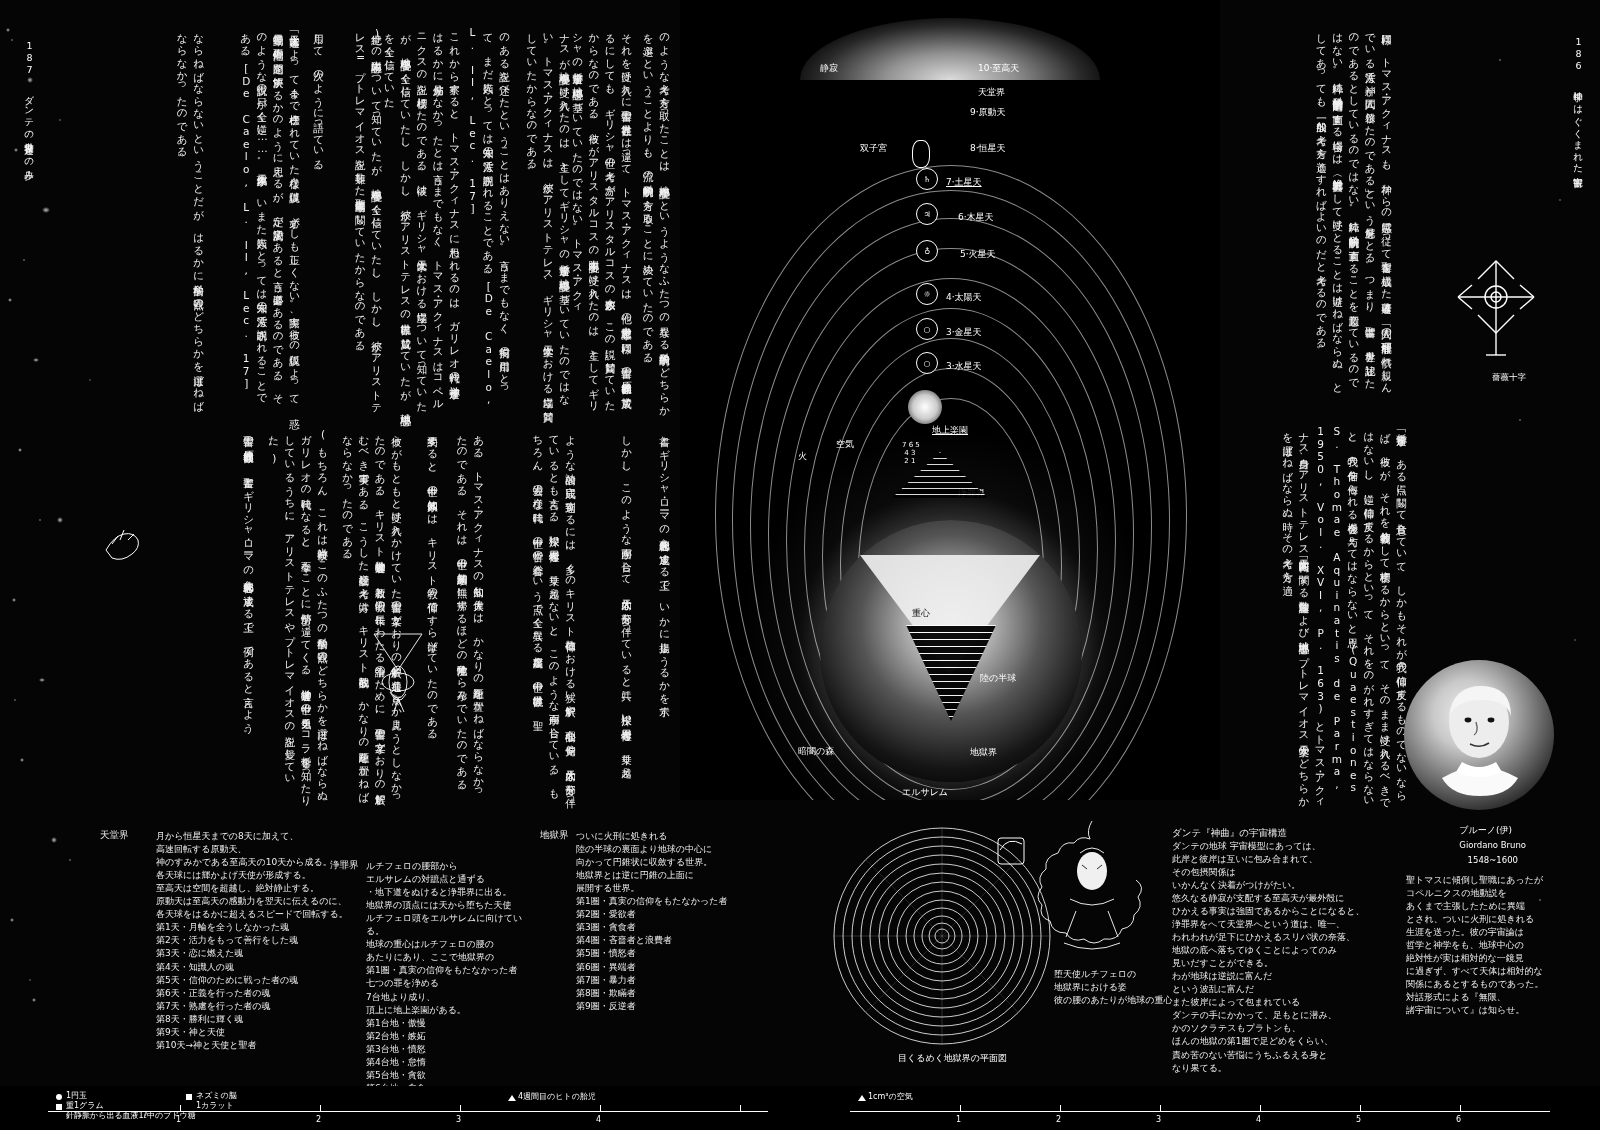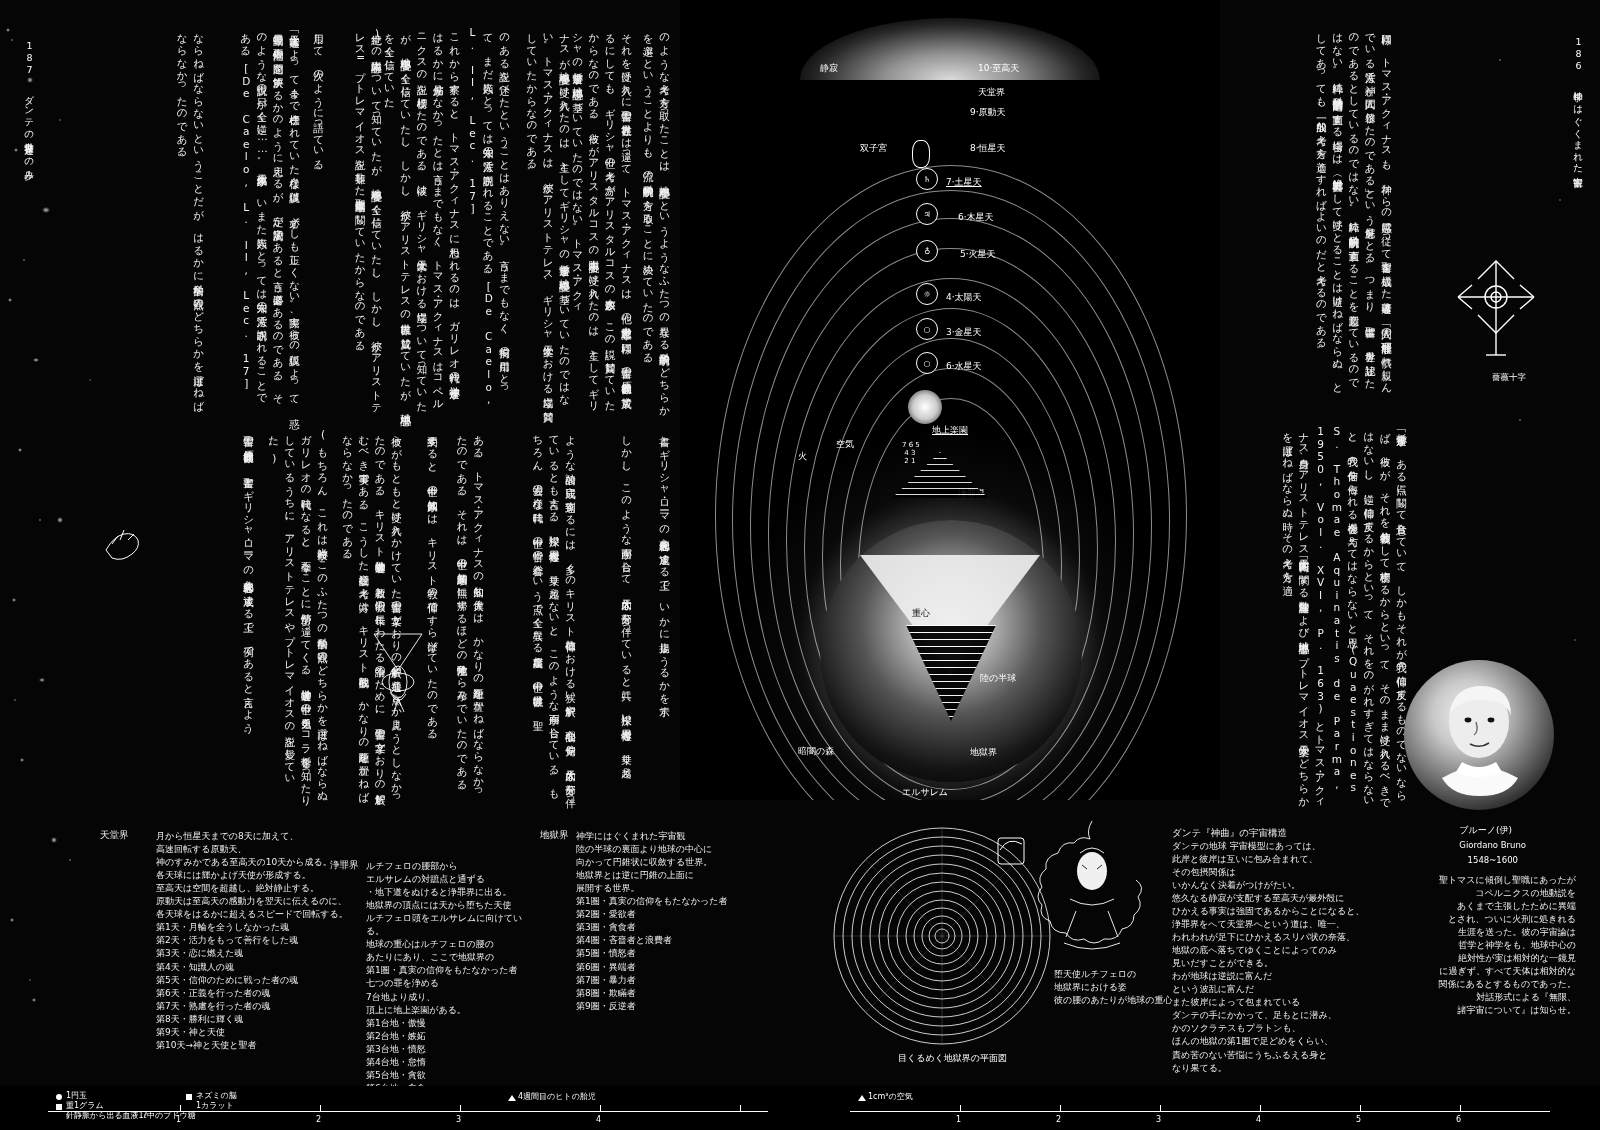--- a/index.html
+++ b/index.html
@@ -143,21 +143,21 @@
     <div class="sphere-lbl" style="left:298px;top:62px;">10·至高天</div>
     <div class="sphere-lbl" style="left:298px;top:86px;">天堂界</div>
     <div class="sphere-lbl" style="left:290px;top:106px;">9·原動天</div>
     <div class="sphere-lbl" style="left:290px;top:142px;">8·恒星天</div>
     <div class="sphere-lbl" style="left:180px;top:142px;">双子宮</div>
     <div class="sphere-lbl" style="left:266px;top:176px;text-decoration:underline;">7·土星天</div>
     <div class="sphere-lbl" style="left:266px;top:211px;margin-left:12px;">6·木星天</div>
     <div class="sphere-lbl" style="left:280px;top:248px;">5·火星天</div>
     <div class="sphere-lbl" style="left:266px;top:291px;">4·太陽天</div>
     <div class="sphere-lbl" style="left:266px;top:326px;">3·金星天</div>
-    <div class="sphere-lbl" style="left:266px;top:360px;">6·水星天</div>
+    <div class="sphere-lbl" style="left:266px;top:360px;">3·水星天</div>
 
     <div class="sphere-lbl" style="left:118px;top:450px;">火</div>
     <div class="sphere-lbl" style="left:156px;top:438px;">空気</div>
     <div class="sphere-lbl" style="left:252px;top:424px;text-decoration:underline;">地上楽園</div>
     <div class="sphere-lbl" style="left:278px;top:487px;">浄罪界</div>
     <div class="sphere-lbl" style="left:258px;top:533px;">水の半球</div>
 
     <div class="earthglobe"></div>
     <div class="wedge"></div>
     <div class="mountain" style="left:212px;top:452px;width:96px;height:46px;"></div>
@@ -339,21 +339,21 @@
       <div>第4台地・怠惰</div>
       <div>第5台地・貪欲</div>
       <div>第6台地・貪食</div>
       <div>第7台地・色欲</div>
     </div>
   </div>
 
   <div class="cap" style="left:540px;top:828px;width:220px;">
     <span class="hd">地獄界</span>
     <div style="margin-left:36px;margin-top:-12px;">
-      <div>神学にはぐくまれた宇宙観</div>
+      <div>ついに火刑に処きれる</div>
       <div>陸の半球の裏面より地球の中心に</div>
       <div>向かって円錐状に収斂する世界。</div>
       <div>地獄界とは逆に円錐の上面に</div>
       <div>展開する世界。</div>
       <div>第1圏・真実の信仰をもたなかった者</div>
       <div>第2圏・愛欲者</div>
       <div>第3圏・貪食者</div>
       <div>第4圏・吝嗇者と浪費者</div>
       <div>第5圏・憤怒者</div>
       <div>第6圏・異端者</div>
@@ -378,21 +378,21 @@
     <div>わが地球は逆説に富んだ</div>
     <div>という波乱に富んだ</div>
     <div>また彼岸によって包まれている</div>
     <div>ダンテの手にかかって、足もとに潜み、</div>
     <div>かのソクラテスもプラトンも、</div>
     <div>ほんの地獄の第1圏で足どめをくらい、</div>
     <div>責め苦のない苦悩にうちふるえる身と</div>
     <div>なり果てる。</div>
   </div>
 
-  <div class="cap" style="right:24px;top:874px;width:170px;text-align:right;">
+  <div class="cap" style="right:24px;top:874px;width:170px;">
     <div>聖トマスに傾倒し聖職にあったが</div>
     <div>コペルニクスの地動説を</div>
     <div>あくまで主張したために異端</div>
     <div>とされ、ついに火刑に処きれる</div>
     <div>生涯を送った。彼の宇宙論は</div>
     <div>哲学と神学をも、地球中心の</div>
     <div>絶対性が実は相対的な一鏡見</div>
     <div>に過ぎず、すべて天体は相対的な</div>
     <div>関係にあるとするものであった。</div>
     <div>対話形式による『無限、</div>

